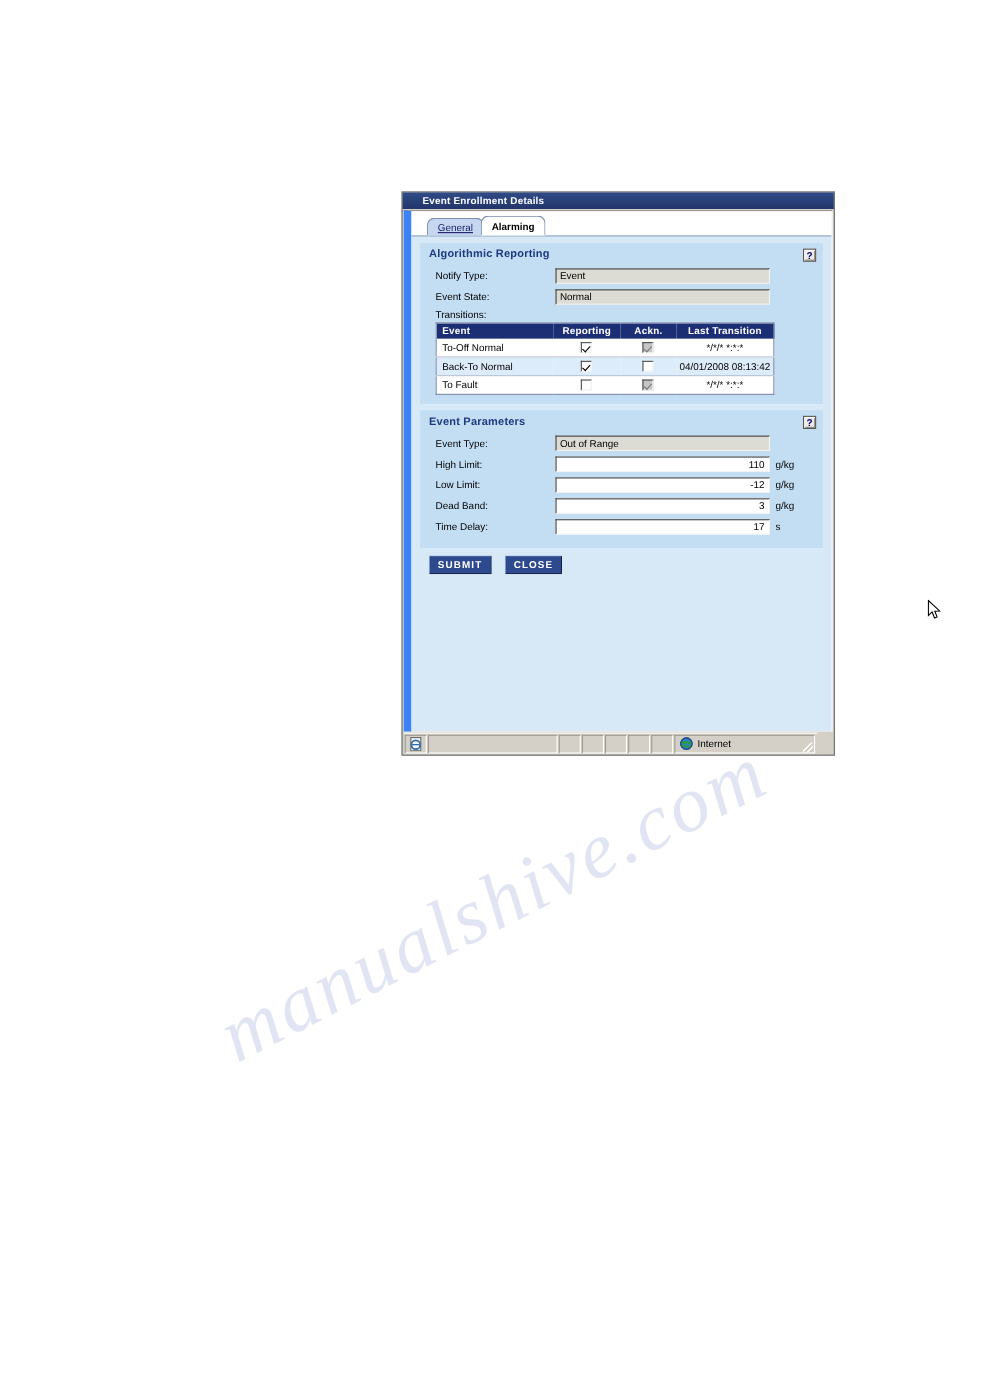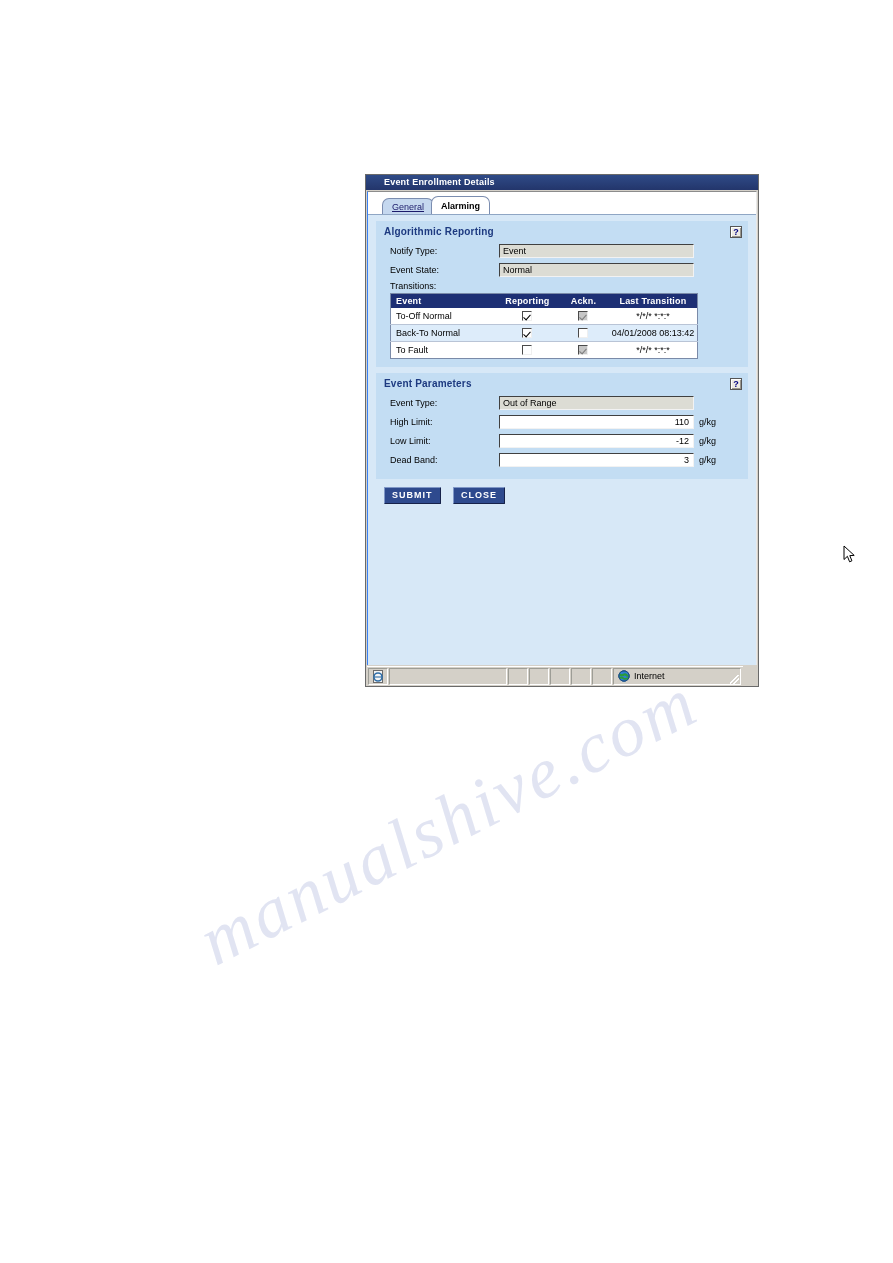--- a/index.html
+++ b/index.html
@@ -56,21 +56,21 @@
     box-sizing: border-box;
     overflow: hidden;
   }
   .client {
     position: absolute;
     left: 1px;
     top: 16px;
     right: 1px;
     bottom: 21px;
     background: #ffffff;
-    border-left: 1px solid #3b82f6;
+    border-left: 7px solid #3b82f6;
     border-top: 1px solid #8c8c8c;
     border-right: 1px solid #e8e8e8;
     box-sizing: border-box;
     overflow: hidden;
   }
 
   
   .tabstrip {
     position: relative;
     height: 22px;
@@ -420,20 +420,25 @@
           <div class="row">
             <div class="lbl">Low Limit:</div>
             <div class="fld num">-12</div>
             <div class="unit">g/kg</div>
           </div>
           <div class="row">
             <div class="lbl">Dead Band:</div>
             <div class="fld num">3</div>
             <div class="unit">g/kg</div>
           </div>
+          <div class="row">
+            <div class="lbl">Time Delay:</div>
+            <div class="fld num">17</div>
+            <div class="unit">s</div>
+          </div>
         </div>
 
         <div class="btnbar">
           <span class="btn">SUBMIT</span>
           <span class="btn">CLOSE</span>
         </div>
 
       </div>
     </div>
 

